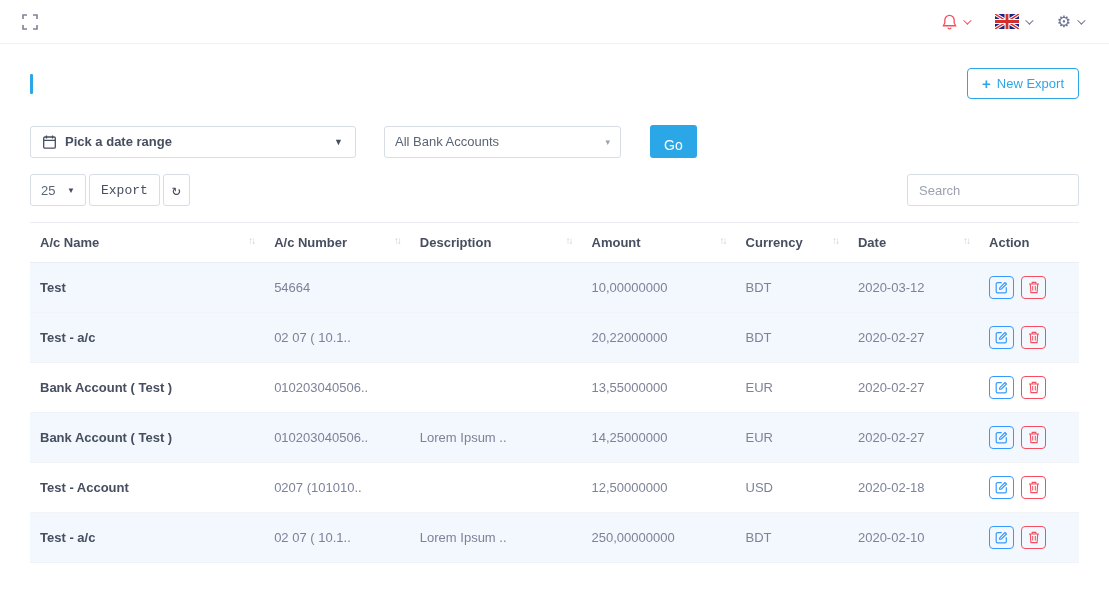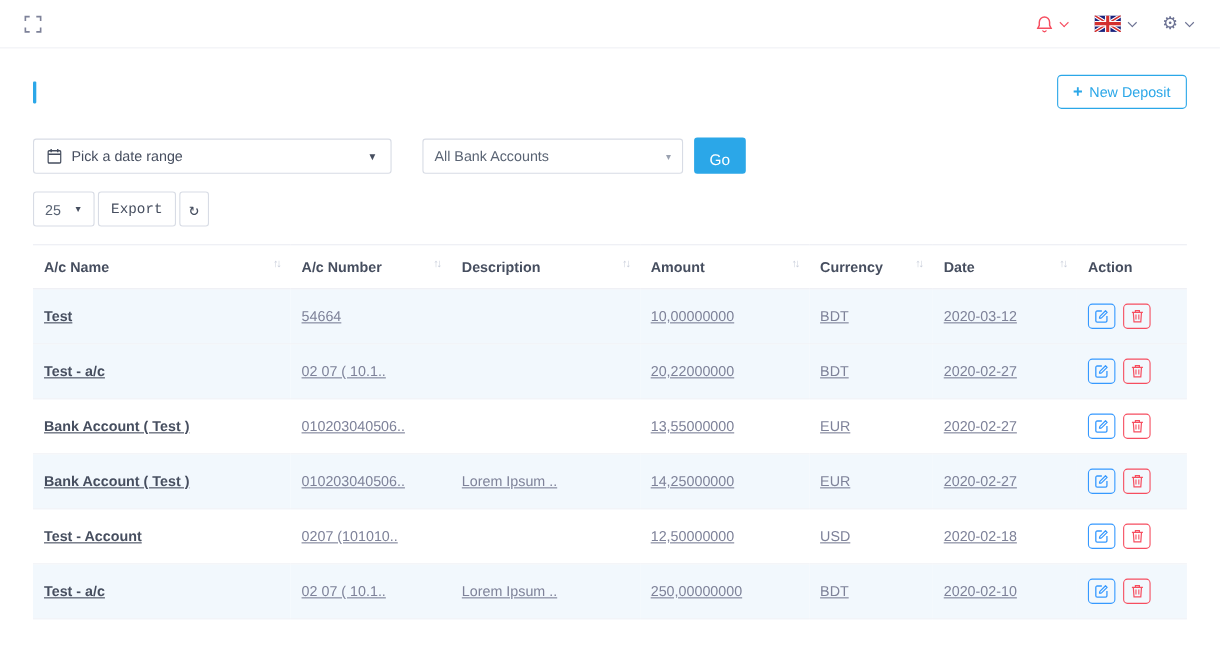--- a/index.html
+++ b/index.html
@@ -38,32 +38,32 @@
     background:#fff; border:1px solid #2ba7e8; color:#2ba7e8;
     font-size:13px; padding:7px 14px; border-radius:4px; cursor:pointer;
     font-family:inherit;
   }
   .new-deposit-btn .plus { font-size:15px; font-weight:bold; line-height:1; }
   
   .filter-row { display:flex; align-items:center; margin-top:26px; }
   .daterange {
     width:326px; height:32px; border:1px solid #d8dce5; border-radius:3px;
     display:flex; align-items:center; padding:0 12px; gap:9px;
-    font-size:13px; color:#464E5F; cursor:pointer; background:#fff;
+    font-size:13px; color:#464E5F; cursor:pointer; background:#fff;font-weight:bold;
   }
   .daterange .caret { margin-left:auto; font-size:9px; color:#464E5F; }
   .select-box {
     height:32px; border:1px solid #d8dce5; border-radius:3px;
     display:flex; align-items:center; padding:0 10px;
     font-size:13px; color:#5a6474; cursor:pointer; background:#fff;
   }
   .bank-select { width:237px; margin-left:28px;gap:32px; }
   .bank-select .caret { margin-left:auto; font-size:9px; color:#9aa1b0; }
   .go-btn {
-    margin-left:10px; height:33px; padding:12px 14px;
+    margin-left:29px; height:33px; padding:12px 14px;
     background:#2ba7e8; color:#fff; border:none; border-radius:3px;
     font-size:14px; cursor:pointer; font-family:inherit;
   }
   
   .toolbar-row { display:flex; align-items:flex-end; margin-top:16px; gap:3px; }
   .size-select { width:56px; gap:8px; }
   .size-select .caret { margin-left:auto; font-size:8px; color:#464E5F; }
   .export-btn, .refresh-btn {
     height:32px; background:#fff; border:1px solid #d8dce5; border-radius:3px;
     font-size:13px; color:#464E5F; padding:0 11px; cursor:pointer; font-family:Liberation Mono, monospace;
@@ -77,21 +77,21 @@
   }
   .search-input::placeholder { color:#9aa1b0; }
   
   table.deposits { width:100%; border-collapse:collapse; margin-top:16px; font-size:13px; }
   .deposits th {
     text-align:left; padding:12px 10px; font-weight:bold; color:#464E5F;
     border-top:1px solid #ebedf3; border-bottom:1px solid #ebedf3;
     white-space:nowrap; cursor:pointer;
   }
   .deposits th .sort { float:right; color:#c9cedb; font-size:10px; letter-spacing:-2px; margin-left:8px; }
-  .deposits td { padding:13px 10px; color:#7E8299; border-bottom:1px solid #f2f3f7; white-space:nowrap;text-decoration:underline; }
+  .deposits td { padding:13px 10px; color:#7E8299; border-bottom:1px solid #f2f3f7; white-space:nowrap; }
   .deposits tr.striped { background:#f2f8fd; }
   .deposits td.cell-name { color:#464E5F; font-weight:bold; }
   .col-name{width:225px;} .col-number{width:140px;} .col-desc{width:165px;}
   .col-amount{width:148px;} .col-currency{width:108px;} .col-date{width:126px;} .col-action{width:96px;}
   .icon-btn {
     width:25px; height:23px; border-radius:4px; background:transparent;
     display:inline-flex; align-items:center; justify-content:center;
     cursor:pointer; vertical-align:middle;
   }
   .icon-btn.edit { border:1px solid #3699ff; margin-right:7px; }
@@ -132,21 +132,21 @@
 </div>
 
 <div class="content">
 
   <div class="card-header">
     <div class="title-wrap">
       <span class="accent-bar"></span>
     </div>
     <button class="new-deposit-btn">
       <span class="plus">+</span>
-      <span>New Deposit</span>
+      <span>New Export</span>
     </button>
   </div>
 
   <div class="filter-row">
     <div class="daterange">
       <svg width="13" height="14" viewBox="0 0 13 14">
         <rect x="0.7" y="2" width="11.6" height="11.2" rx="1.2" fill="none" stroke="#464e5f" stroke-width="1.3"></rect>
         <path d="M3.5 0.5v3 M9.5 0.5v3 M0.7 5.3h11.6" stroke="#464e5f" stroke-width="1.3"></path>
       </svg>
       <span>Pick a date range</span>
@@ -161,20 +161,21 @@
 
   <div class="toolbar-row">
     <div class="select-box size-select">
       <span>25</span>
       <span class="caret">▼</span>
     </div>
     <button class="export-btn">Export</button>
     <button class="refresh-btn">
       <span>↻</span>
     </button>
+    <input class="search-input" type="text" placeholder="Search" style="">
   </div>
 
   <table class="deposits">
     <thead>
       <tr>
         <th class="col-name"><span>A/c Name</span><span class="sort">↑↓</span></th>
         <th class="col-number"><span>A/c Number</span><span class="sort">↑↓</span></th>
         <th class="col-desc"><span>Description</span><span class="sort">↑↓</span></th>
         <th class="col-amount"><span>Amount</span><span class="sort">↑↓</span></th>
         <th class="col-currency"><span>Currency</span><span class="sort">↑↓</span></th>

